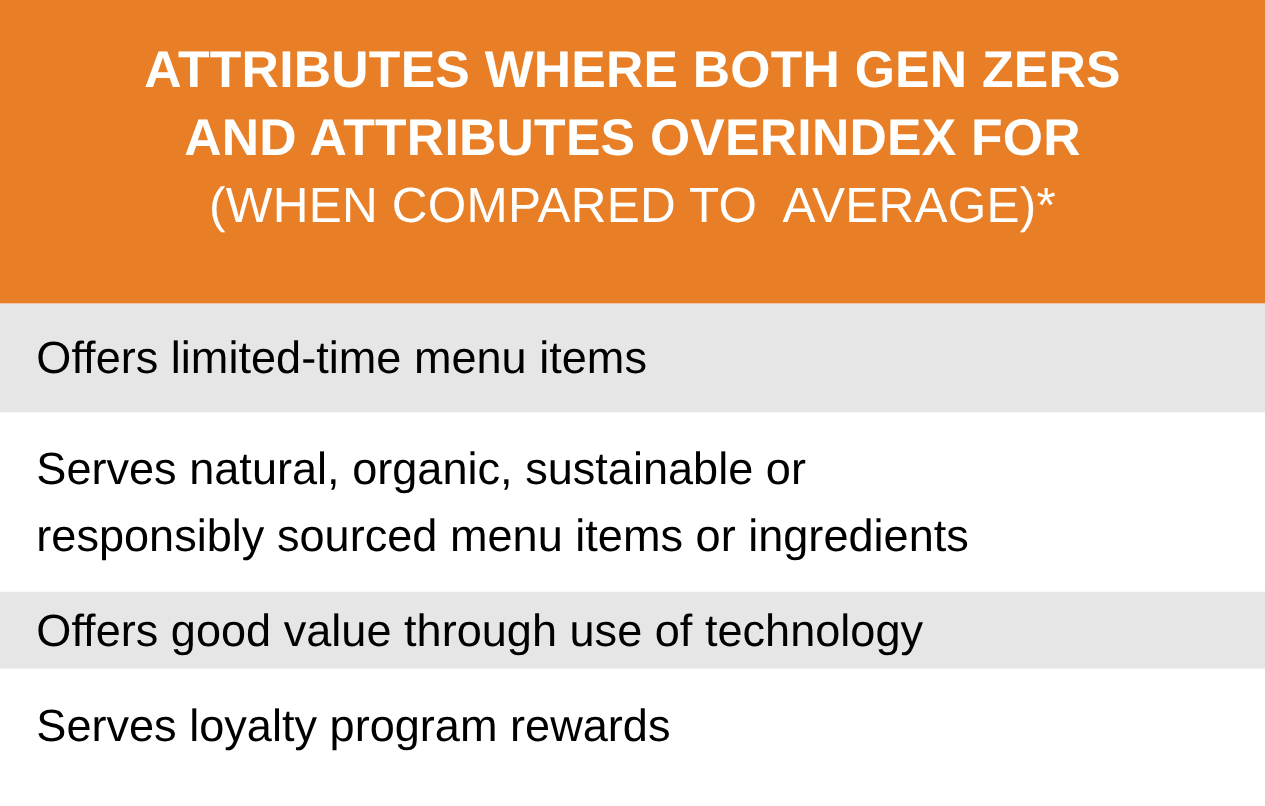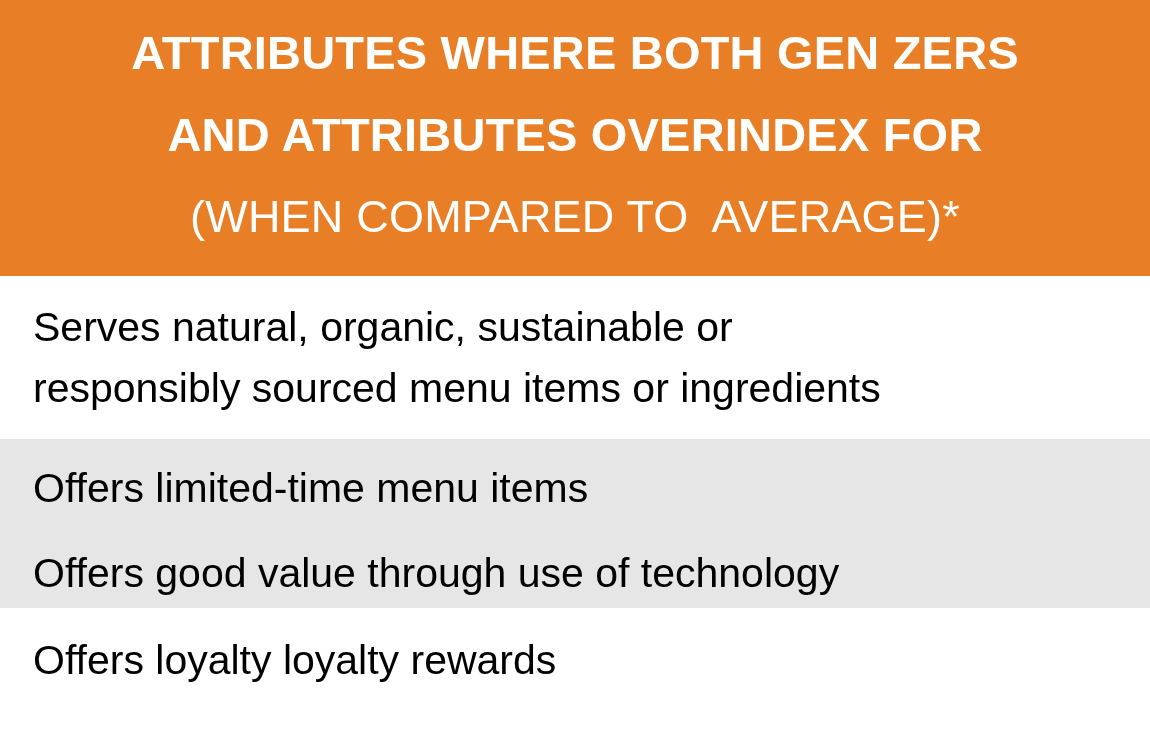--- a/index.html
+++ b/index.html
@@ -26,22 +26,21 @@
   
   .header-banner {
     width: 100%;
     height: 276px;
     background: #e87f27;
     box-sizing: border-box;
     display: flex;
     flex-direction: column;
     align-items: center;
     justify-content: flex-start;
-    padding-top: 22px;
-    gap: 20px;
+    padding-top: 32px;
   }
 
   .header-line {
     color: #ffffff;
     text-align: center;
     line-height: 62px;
     letter-spacing: 0.2px;
     white-space: pre;
     width: 100%;
   }
@@ -98,40 +97,40 @@
 <div id="slide">
 
   <div class="header-banner">
     <div class="header-line bold">ATTRIBUTES WHERE BOTH GEN ZERS</div>
     <div class="header-line bold">AND ATTRIBUTES OVERINDEX FOR</div>
     <div class="header-line regular">(WHEN COMPARED TO  AVERAGE)*</div>
   </div>
 
   <div class="rows">
 
+    <div class="attr-row shaded r1">
+      <div class="attr-text">
+        <span>Offers limited-time menu items</span>
+      </div>
+    </div>
+
     <div class="attr-row plain r2">
       <div class="attr-text">
         <span>Serves natural, organic, sustainable or</span><br>
         <span>responsibly sourced menu items or ingredients</span>
-      </div>
-    </div>
-
-    <div class="attr-row shaded r1">
-      <div class="attr-text">
-        <span>Offers limited-time menu items</span>
       </div>
     </div>
 
     <div class="attr-row shaded r3">
       <div class="attr-text">
         <span>Offers good value through use of technology</span>
       </div>
     </div>
 
     <div class="attr-row plain r4">
       <div class="attr-text">
-        <span>Offers loyalty loyalty rewards</span>
+        <span>Serves loyalty program rewards</span>
       </div>
     </div>
 
   </div>
 
 </div>
 
 </body></html>

